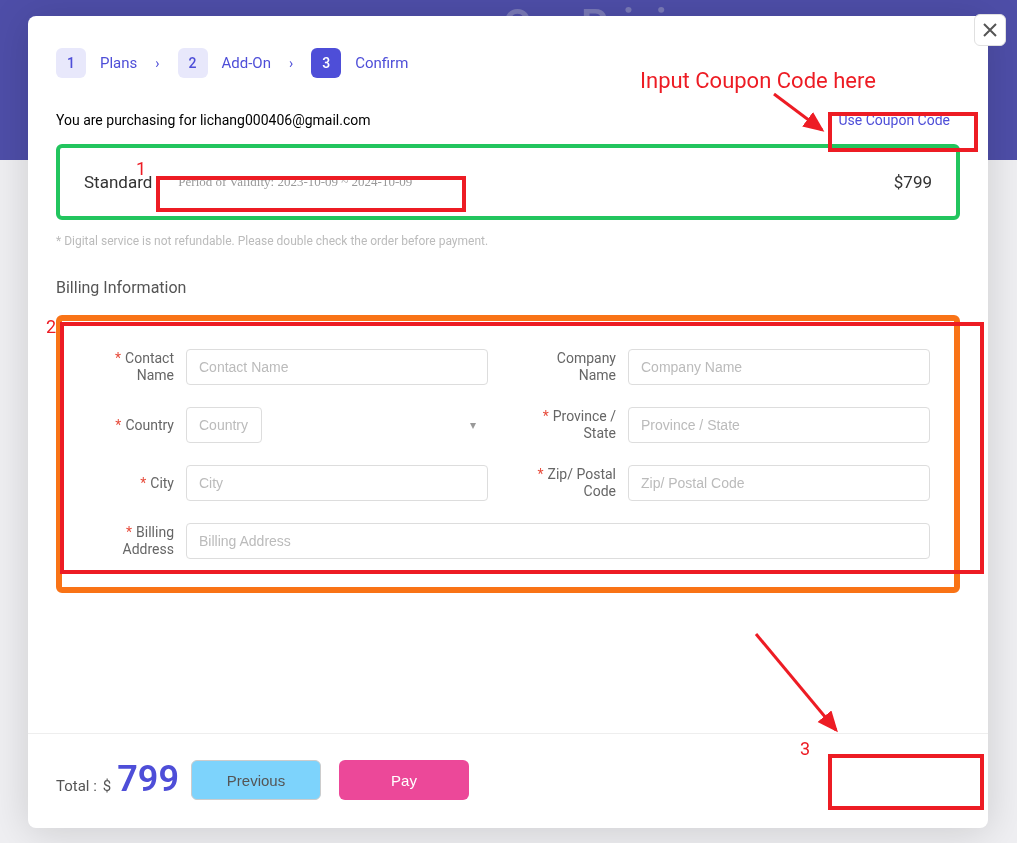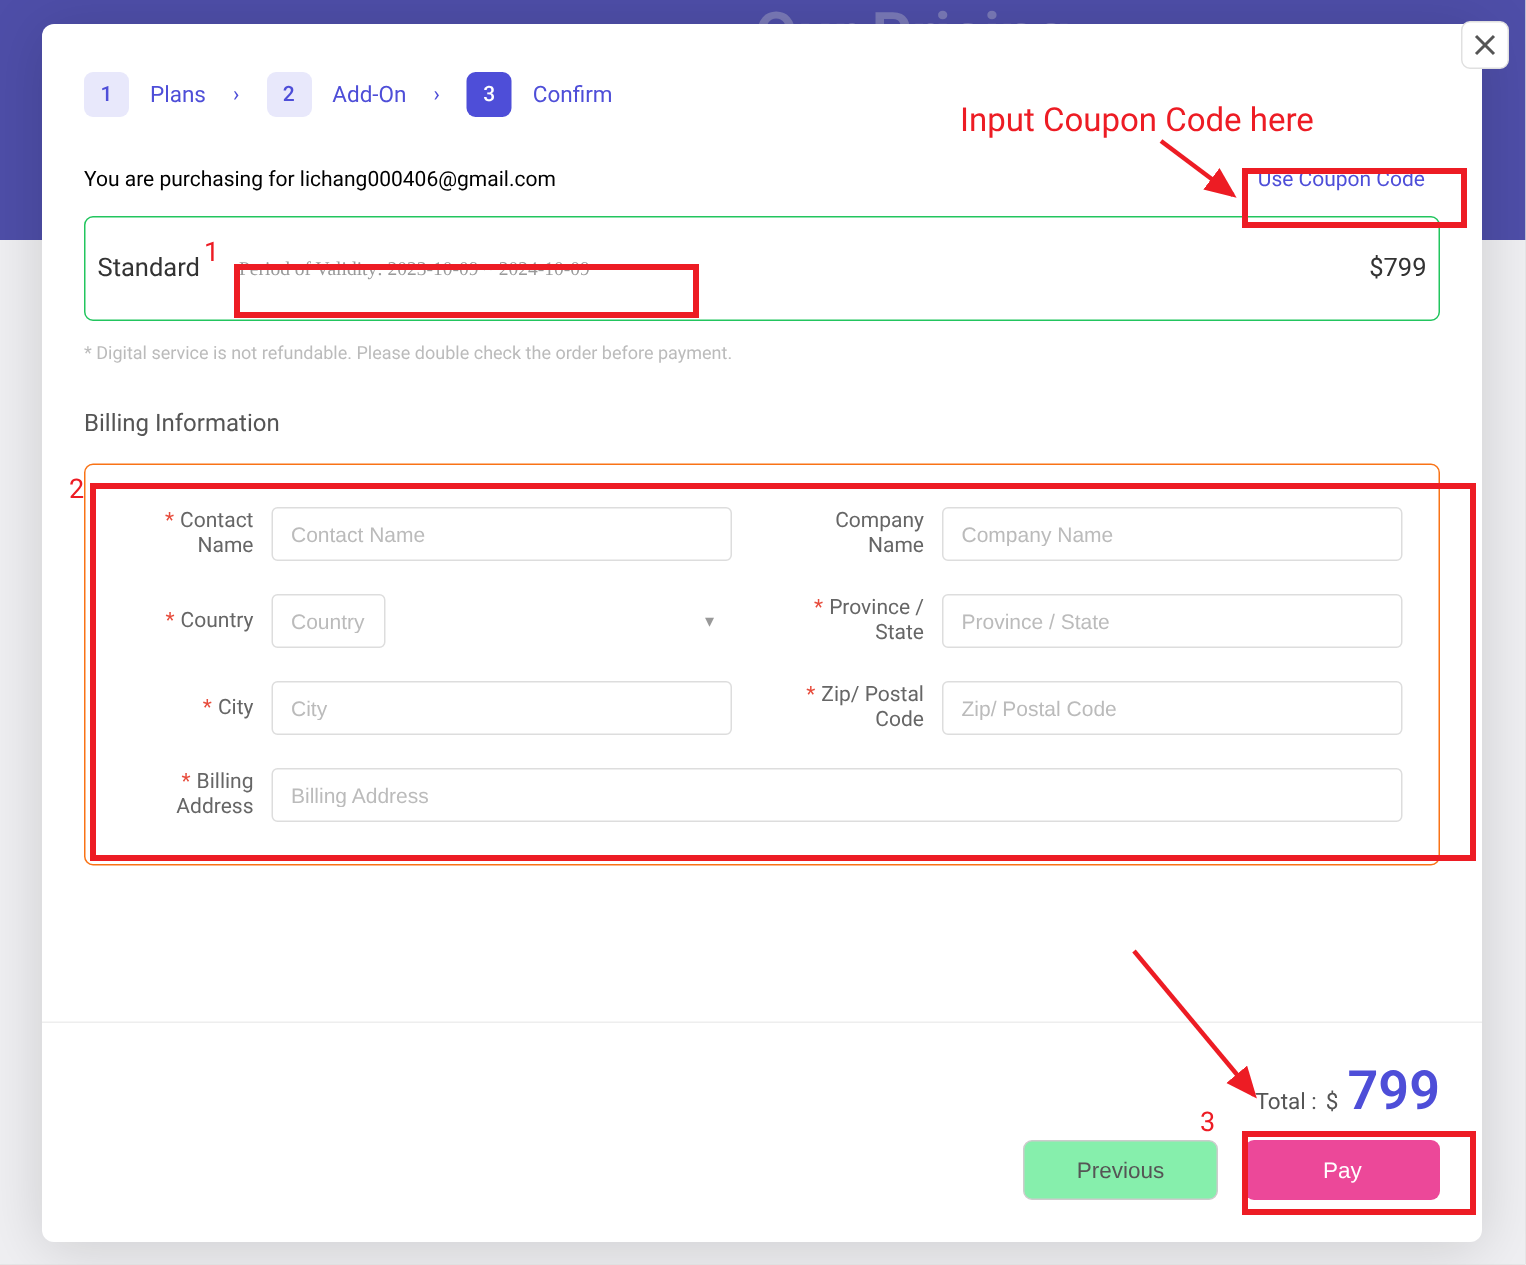--- a/index.html
+++ b/index.html
@@ -106,23 +106,23 @@
       color: #000000;
       font-size: 14px;
     }
     .coupon-link {
       color: #4e4ed8;
       font-size: 14px;
       cursor: pointer;
       padding: 6px 10px;
     }
     .plan-box {
-      border: 1px solid #22c55e;
-      border-radius: 6px;
-      padding: 22px 8px;
+      border: 4px solid #22c55e;
+      border-radius: 6px;
+      padding: 22px 24px;
       display: flex;
       align-items: center;
       justify-content: space-between;
       margin-bottom: 14px;
     }
     .plan-left { display: flex; align-items: center; gap: 18px; }
     .plan-name { color: #333; font-size: 17px; }
     .plan-validity {
       color: #999;
       font-size: 13px;
@@ -134,21 +134,21 @@
       color: #bbb;
       font-size: 12px;
       margin-bottom: 30px;
     }
     .bi-title {
       color: #555;
       font-size: 16px;
       margin-bottom: 18px;
     }
     .bi-card {
-      border: 1px solid #f97316;
+      border: 6px solid #f97316;
       border-radius: 6px;
       padding: 28px 24px;
     }
     .bi-grid {
       display: grid;
       grid-template-columns: 1fr 1fr;
       column-gap: 40px;
       row-gap: 22px;
     }
     .field {
@@ -195,21 +195,21 @@
       color: #999;
       pointer-events: none;
       font-size: 12px;
     }
     .modal-footer {
       position: absolute;
       left: 0; right: 0; bottom: 0;
       border-top: 1px solid #eee;
       padding: 24px 28px 28px 28px;
       display: flex;
-      flex-direction: column;
+      flex-direction: row;
       align-items: flex-end;
       gap: 12px;
     }
     .total-row {
       display: flex;
       align-items: baseline;
       gap: 6px;
     }
     .total-lbl { color: #555; font-size: 15px; }
     .total-cur { color: #555; font-size: 15px; }
@@ -221,21 +221,21 @@
     .btn-row { display: flex; gap: 18px; }
     .btn {
       height: 40px;
       padding: 0 28px;
       border-radius: 6px;
       font-size: 15px;
       cursor: pointer;
       min-width: 130px;
     }
     .btn-prev {
-      background: #86efac;
+      background: #7dd3fc;
       border: 1px solid #ccc;
       color: #555;
     }
     .btn-pay {
       background: #ec4899;
       border: none;
       color: #fff;
     }
     
     .anno {

